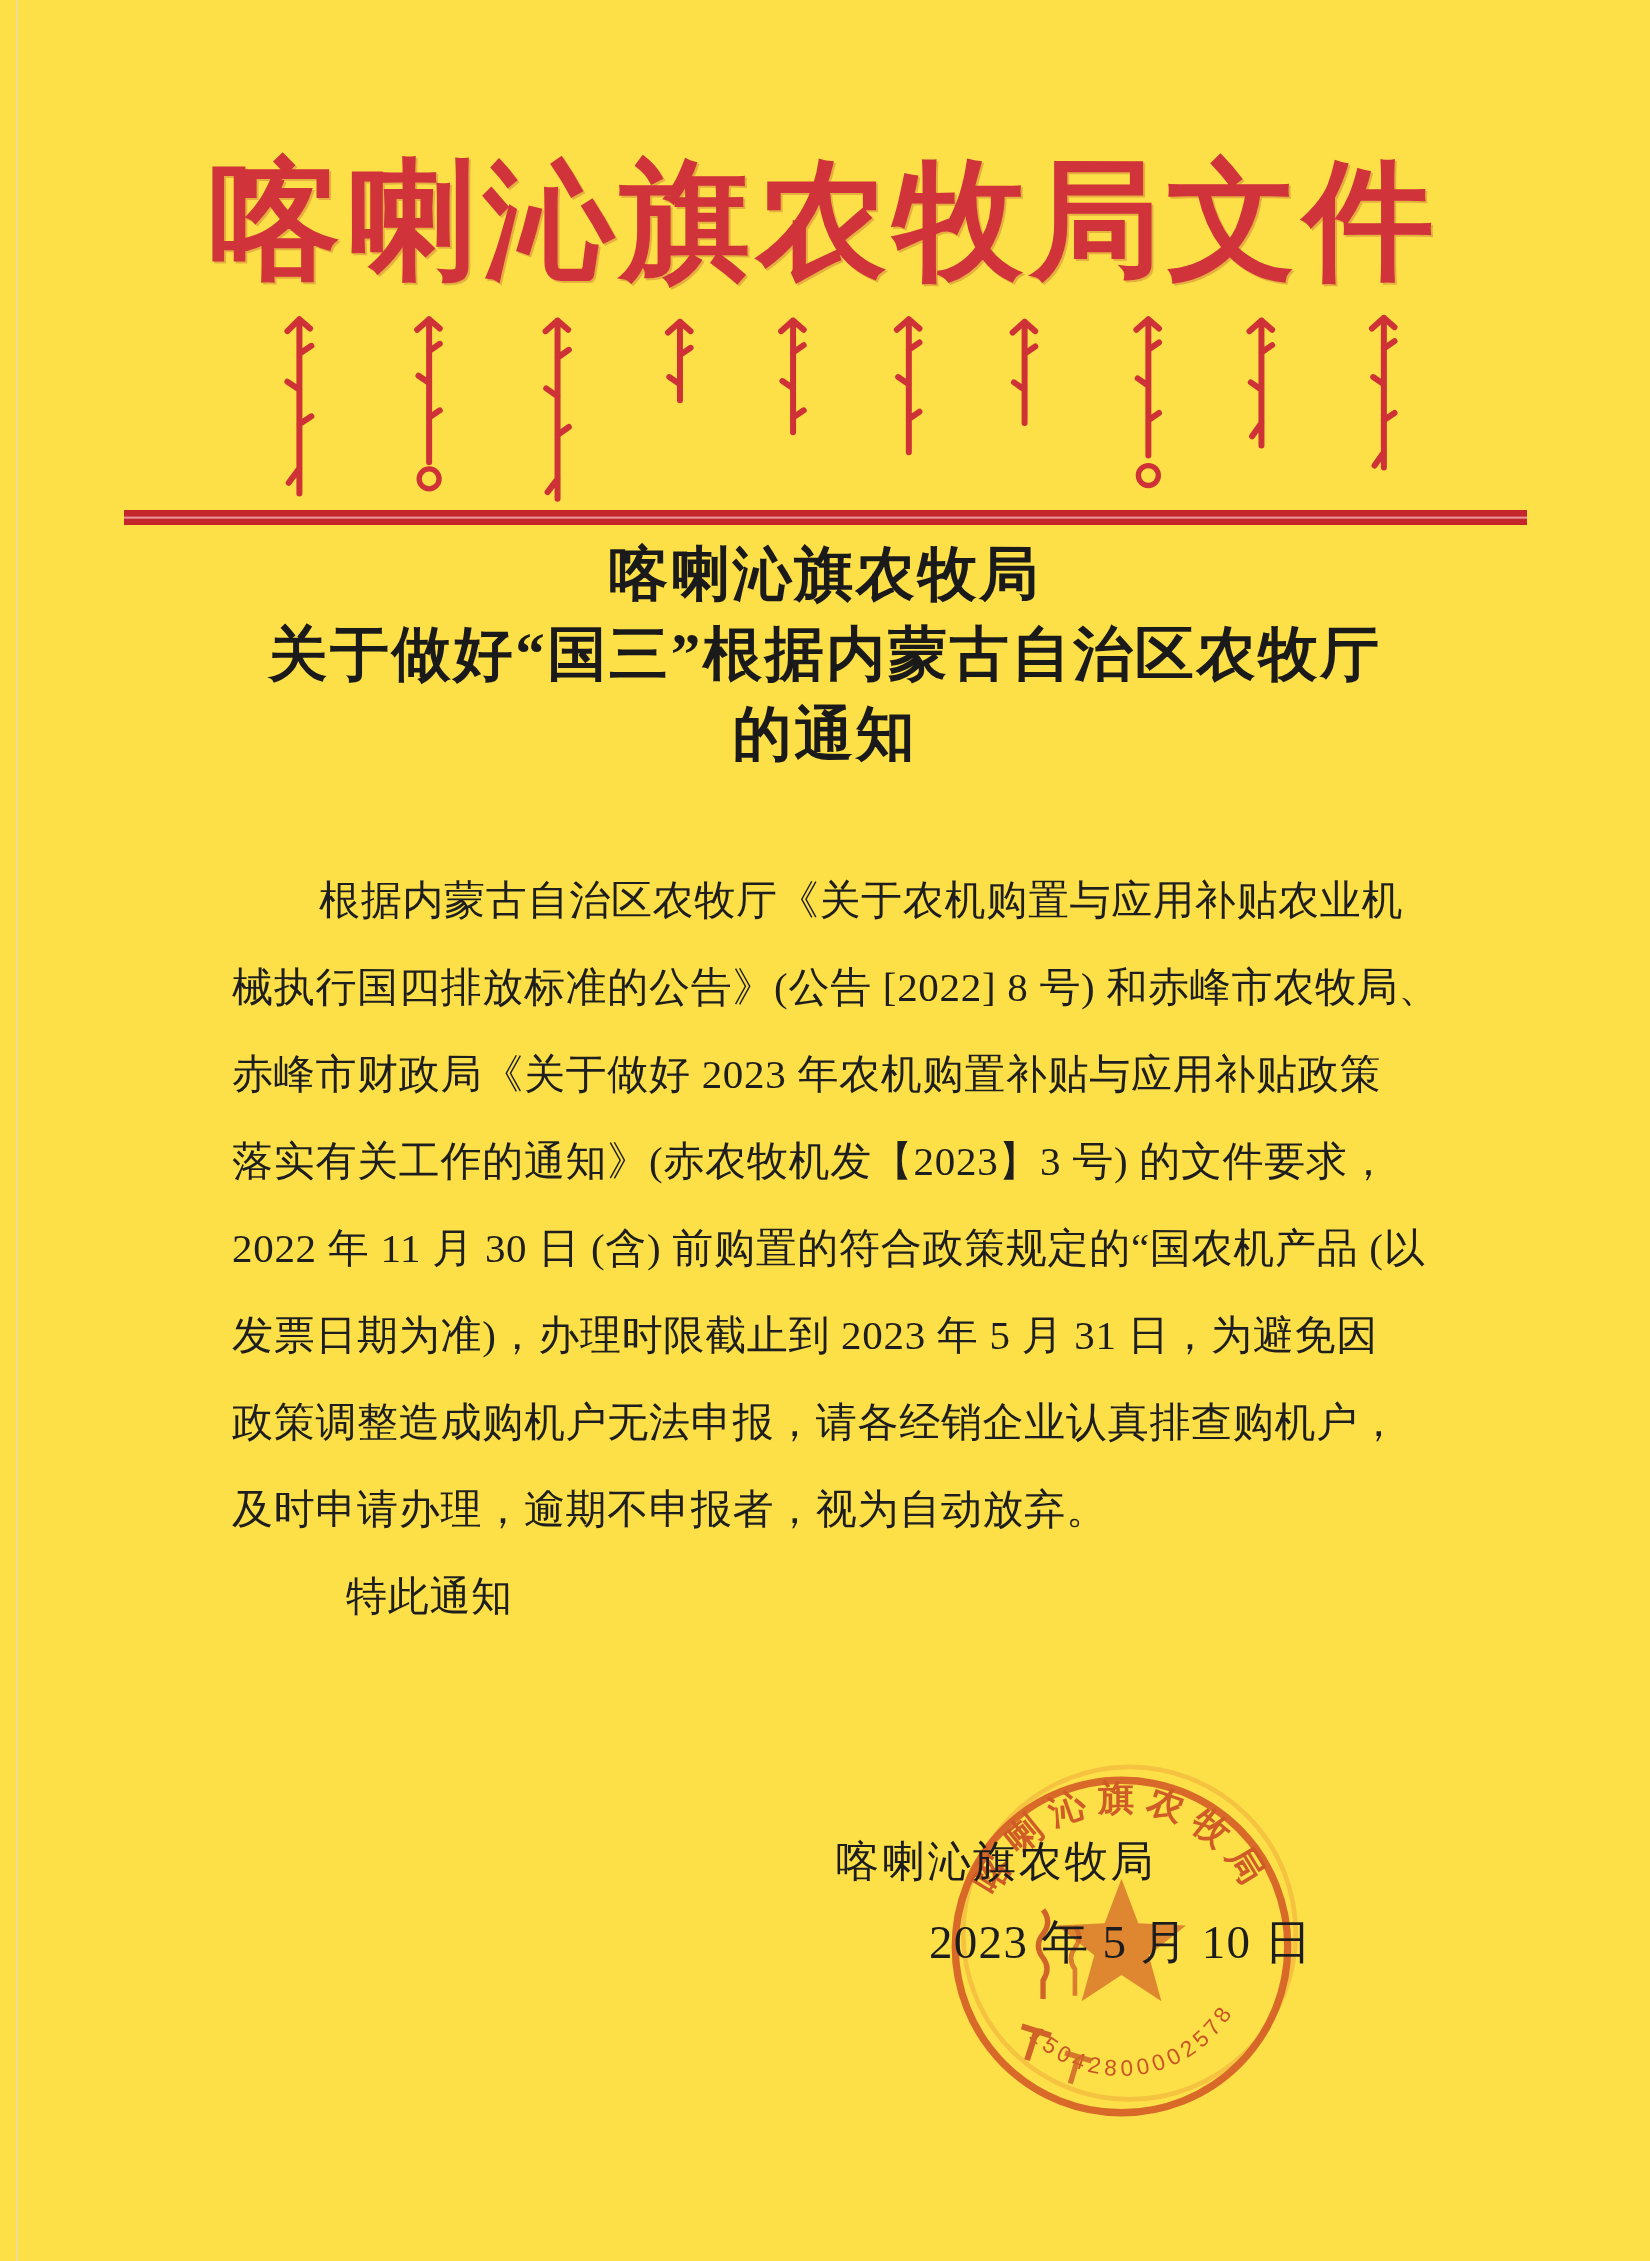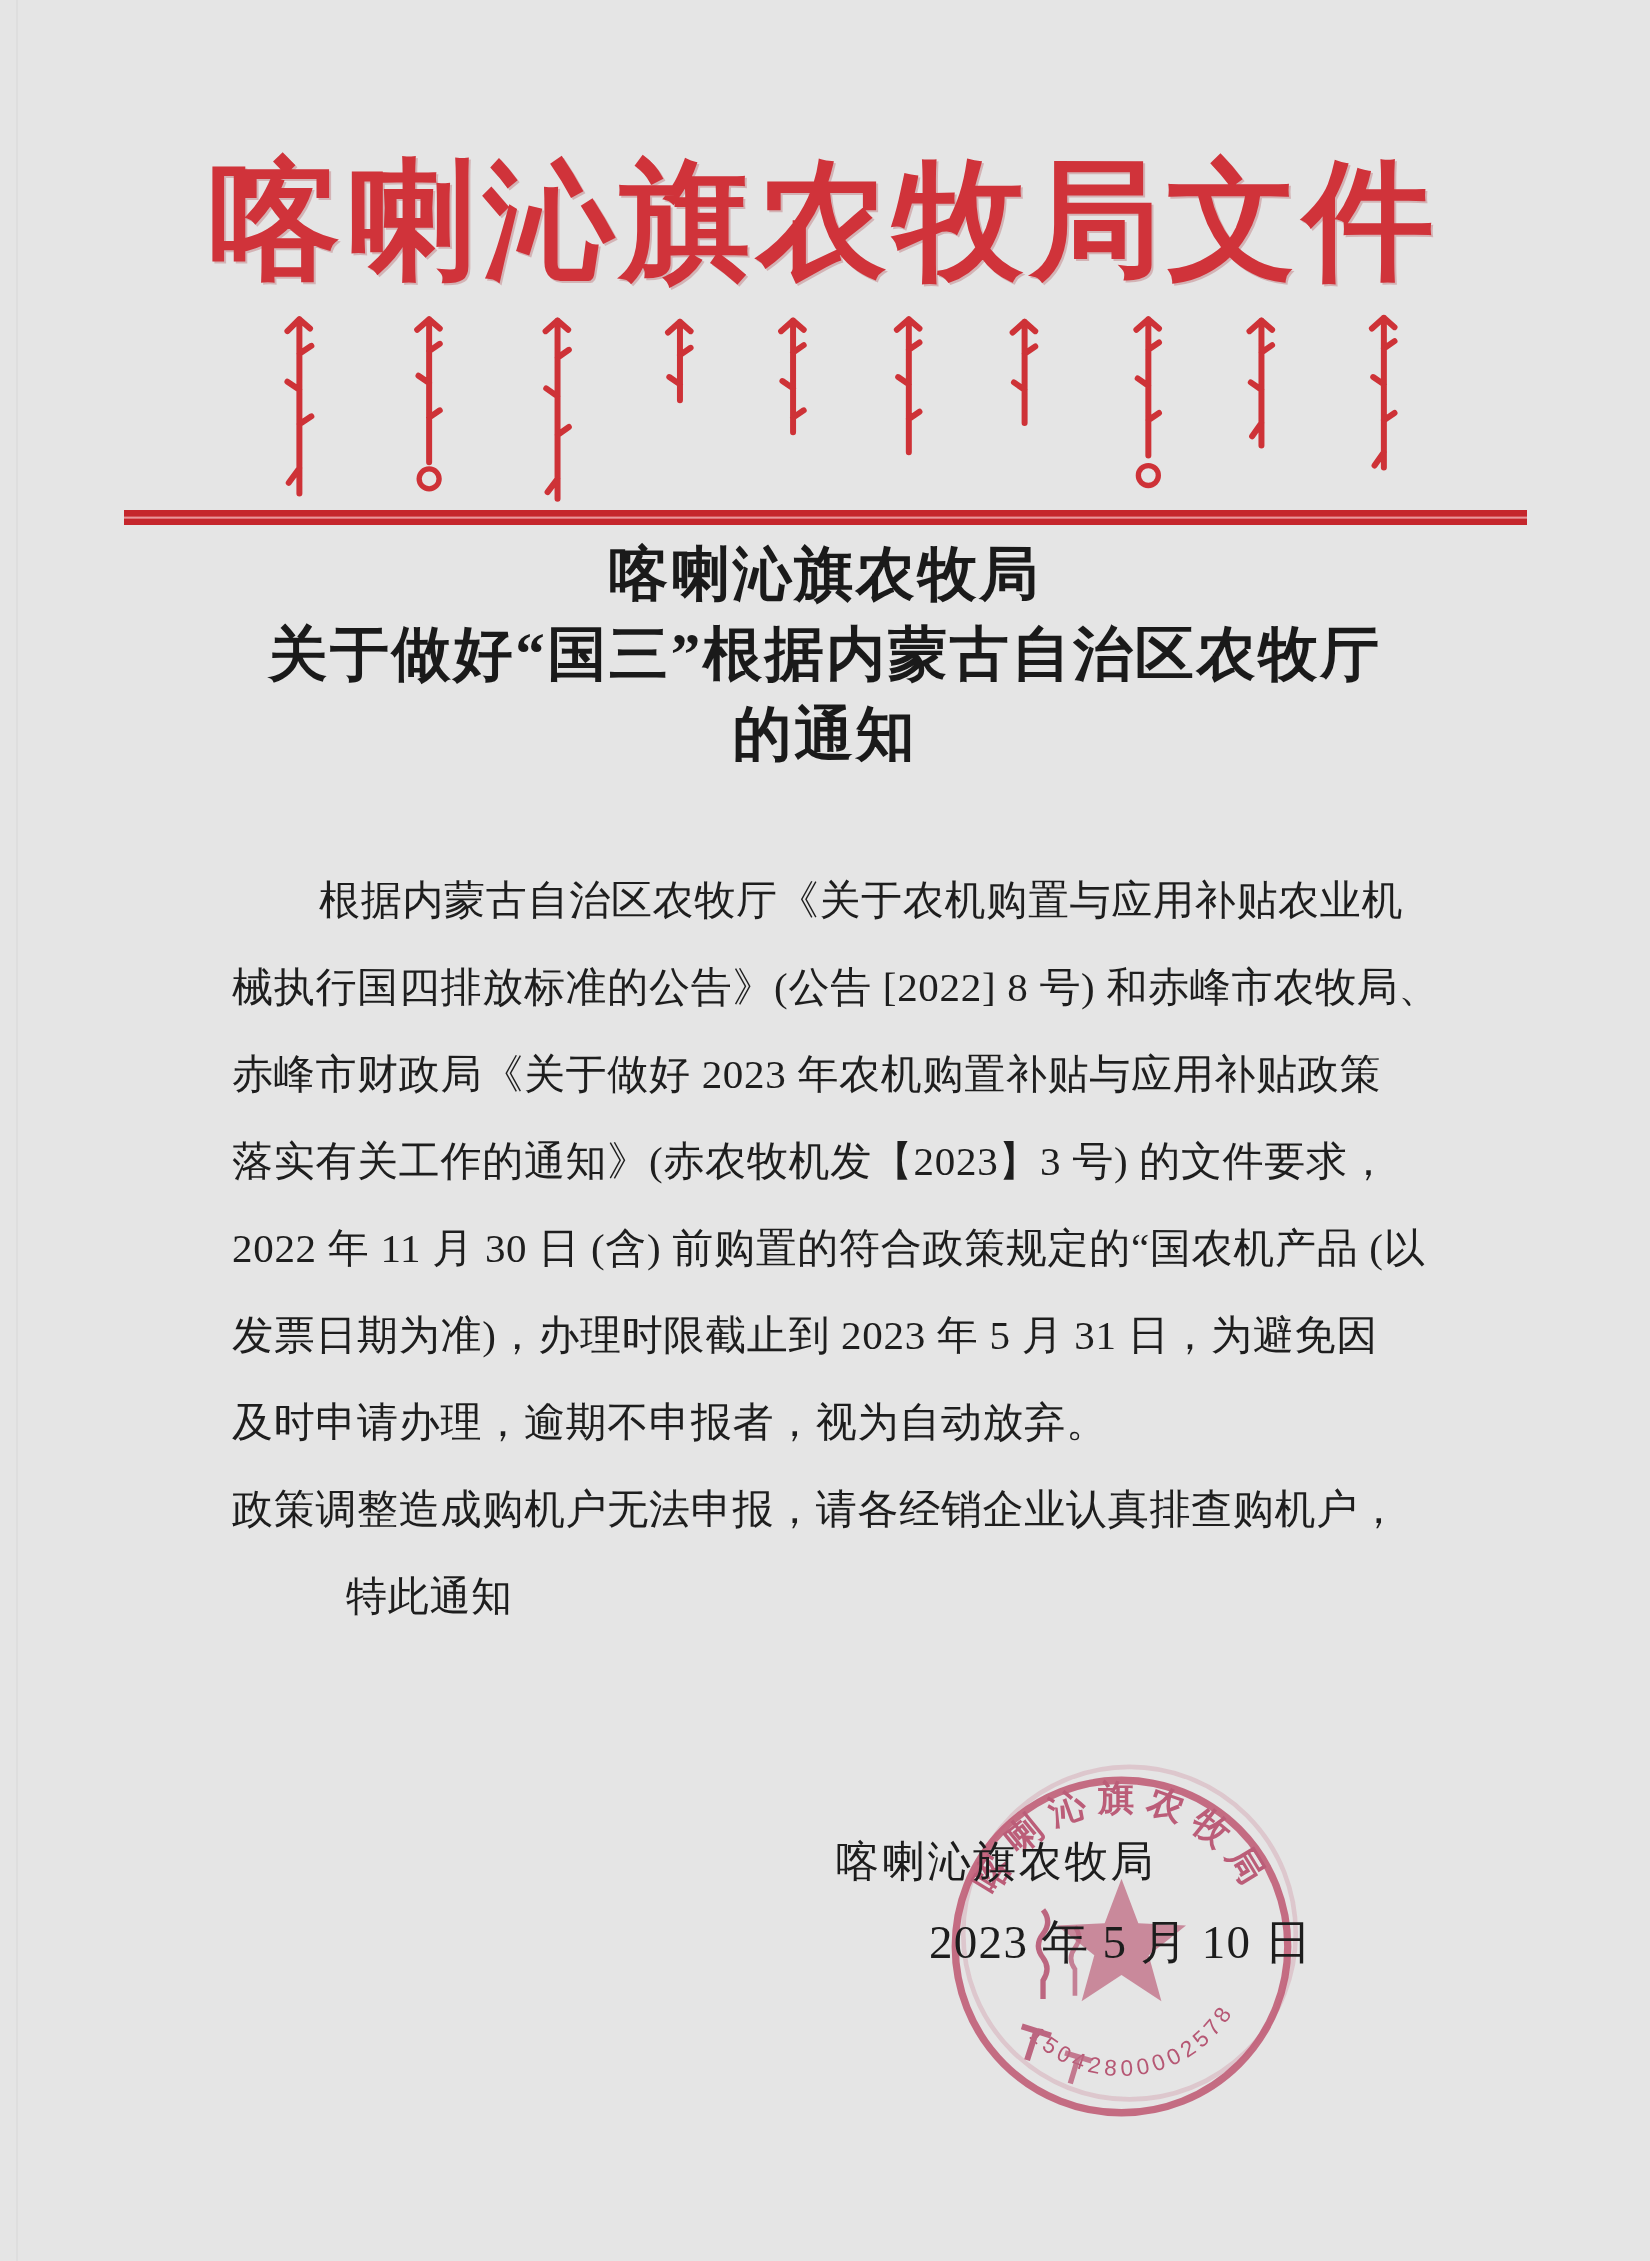--- a/index.html
+++ b/index.html
@@ -1,21 +1,21 @@
 <!DOCTYPE html>
 <html style="font-size:10.6px"><head>
 <meta charset="utf-8">
 <style>
   * { margin: 0; padding: 0; box-sizing: border-box; }
   html, body { background: #ffffff; }
   .page {
     position: relative;
     width: 1650px;
     height: 2261px;
-    background: #e5e5e5;
+    background: #fde047;
     overflow: hidden;
     font-family: "Liberation Serif", "DejaVu Serif", serif;
     color: #1d1d1d;
   }
   .scan-edge {
     position: absolute;
     left: 16px; top: 0;
     width: 2px; height: 100%;
     background: #d9d9d9;
     opacity: .55;
@@ -130,22 +130,22 @@
     <div>的通知</div>
   </div>
 
   <div class="body-block">
     <div class="line indent-first">根据内蒙古自治区农牧厅《关于农机购置与应用补贴农业机</div>
     <div class="line">械执行国四排放标准的公告》(公告 [2022] 8 号) 和赤峰市农牧局、</div>
     <div class="line">赤峰市财政局《关于做好 2023 年农机购置补贴与应用补贴政策</div>
     <div class="line">落实有关工作的通知》(赤农牧机发【2023】3 号) 的文件要求，</div>
     <div class="line">2022 年 11 月 30 日 (含) 前购置的符合政策规定的“国农机产品 (以</div>
     <div class="line">发票日期为准)，办理时限截止到 2023 年 5 月 31 日，为避免因</div>
+    <div class="line">政策调整造成购机户无法申报，请各经销企业认真排查购机户，</div>
     <div class="line">及时申请办理，逾期不申报者，视为自动放弃。</div>
-    <div class="line">政策调整造成购机户无法申报，请各经销企业认真排查购机户，</div>
     <div class="line indent-close">特此通知</div>
   </div>
 
   <div class="signature">喀喇沁旗农牧局</div>
   <div class="sig-date">2023 年 5 月 10 日</div>
 
   <svg class="seal-svg" viewBox="-300 -300 600 600">
     <g>
       <circle r="250" fill="none" stroke="#d4607e" stroke-width="11" opacity="0.9"></circle>
       <circle r="250" fill="none" stroke="#d4607e" stroke-width="7" opacity="0.22" transform="translate(12,-20)"></circle>

